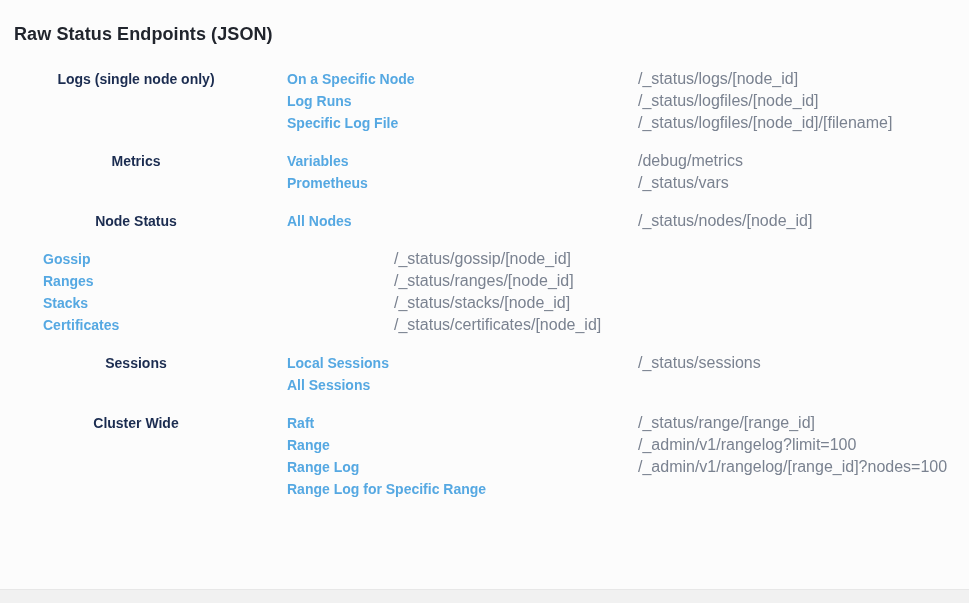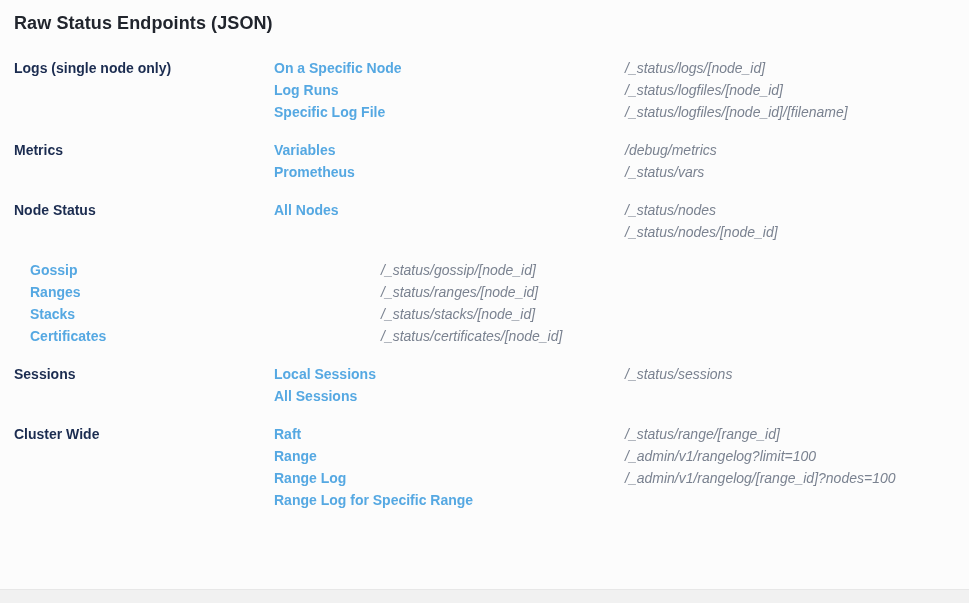--- a/index.html
+++ b/index.html
@@ -22,67 +22,66 @@
     background: var(--bg-color);
     font-family: "Liberation Sans", sans-serif;
     overflow: hidden;
     position: relative;
   }
   .page {
     padding: 13px 14px 0 14px;
     height: 589px;
   }
   .title {
-    margin: 0 0 23px 0;
+    margin: 11px 0 23px 0;
     font-size: 18px;
     font-weight: 600;
     letter-spacing: 0.1px;
     color: var(--title-color);
   }
   .group {
     display: flex;
     align-items: flex-start;
     margin-bottom: 16px;
   }
   .col.category {
     width: 244px;
-    text-align: left;
+    text-align: center;
     font-size: 14px;
     font-weight: 600;
     color: var(--category-color);
     line-height: 22px;
     flex: 0 0 auto;
   }
   .col.links {
-    margin-left: 16px;
+    margin-left: 29px;
     width: 351px;
     flex: 0 0 auto;
     display: flex;
     flex-direction: column;
   }
   .col.paths {
     flex: 1 1 auto;
     display: flex;
     flex-direction: column;
   }
   .link {
     font-size: 14px;
     font-weight: 600;
     color: var(--link-color);
     line-height: 22px;
     text-decoration: none;
     cursor: pointer;
     align-self: flex-start;
   }
   .path {
-    font-size: 14px;
+    font-size: 16px;
     font-weight: 400;
     color: var(--path-color);
     line-height: 22px;
-    font-style: italic;
   }
   .footer {
     position: absolute;
     left: 0;
     bottom: 0;
     width: 100%;
     height: 14px;
     background: var(--footer-bg);
     border-top: 1px solid var(--footer-border);
   }
@@ -118,21 +117,20 @@
           <div class="path">/_status/vars</div>
         </div>
   </div>
 
   <div class="group">
     <div class="col category">Node Status</div>
     <div class="col links">
           <a class="link" href="#">All Nodes</a>
         </div>
     <div class="col paths">
-          <div class="path">/_status/nodes</div>
           <div class="path">/_status/nodes/[node_id]</div>
         </div>
   </div>
 
   <div class="group">
     <div class="col links">
           <a class="link" href="#">Gossip</a>
           <a class="link" href="#">Ranges</a>
           <a class="link" href="#">Stacks</a>
           <a class="link" href="#">Certificates</a>

